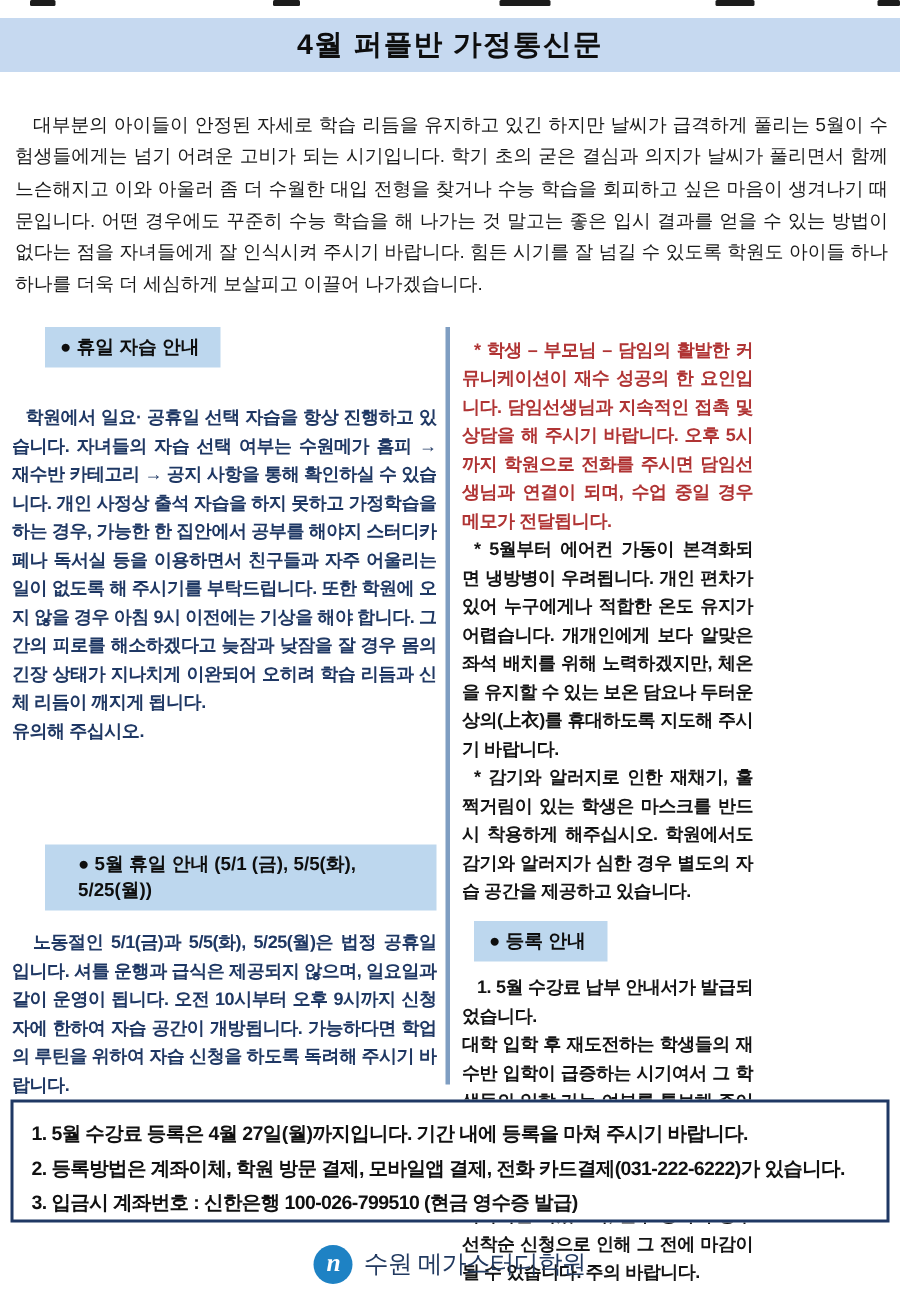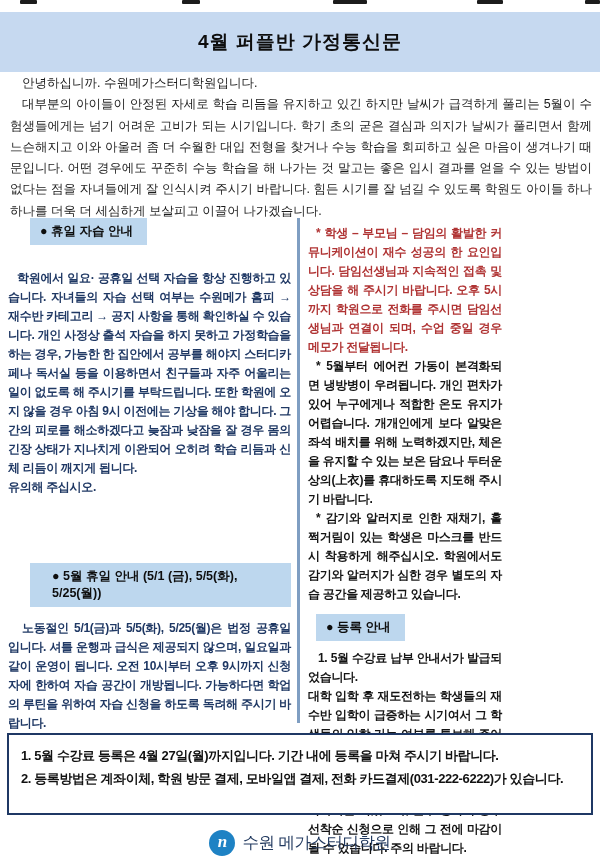--- a/index.html
+++ b/index.html
@@ -10,21 +10,21 @@
     position: relative;
     overflow: hidden;
   }
   .page { position: absolute; inset: 0; background: #ffffff; }
 
   
   .scan-mark { position: absolute; top: 0; height: 4px; background: #1c1c1c; border-radius: 1px; }
 
   
   .banner {
-    position: absolute; top: 12px; left: 0; width: 600px; height: 60px;
+    position: absolute; top: 12px; left: 0; width: 600px; height: 36px;
     background: #c6d9f0;
     display: flex; align-items: center; justify-content: center;
   }
   .banner h1 {
     font-size: 19px; font-weight: bold; color: #0e0e0e; letter-spacing: 1px;
   }
 
   
   .intro {
     position: absolute; top: 73px; left: 10px; width: 582px;
@@ -107,21 +107,20 @@
   <div class="scan-mark" style="left:182px; width:18px;"></div>
   <div class="scan-mark" style="left:333px; width:34px;"></div>
   <div class="scan-mark" style="left:477px; width:26px;"></div>
   <div class="scan-mark" style="left:585px; width:15px;"></div>
 
   <div class="banner">
     <h1>4월 퍼플반 가정통신문</h1>
   </div>
 
   <div class="intro">
-    <p>안녕하십니까. 수원메가스터디학원입니다.</p>
     <p>대부분의 아이들이 안정된 자세로 학습 리듬을 유지하고 있긴 하지만 날씨가 급격하게 풀리는 5월이 수험생들에게는 넘기 어려운 고비가 되는 시기입니다.  학기 초의 굳은 결심과 의지가 날씨가 풀리면서 함께 느슨해지고 이와 아울러 좀 더 수월한 대입 전형을 찾거나 수능 학습을 회피하고 싶은 마음이 생겨나기 때문입니다. 어떤 경우에도 꾸준히 수능 학습을 해 나가는 것 말고는 좋은 입시 결과를 얻을 수 있는 방법이 없다는 점을 자녀들에게 잘 인식시켜 주시기 바랍니다.  힘든 시기를 잘 넘길 수 있도록 학원도 아이들 하나하나를 더욱 더 세심하게 보살피고 이끌어 나가겠습니다.</p>
   </div>
 
   <div class="columns">
 
     <div class="col-left">
       <div class="sec-header">● 휴일 자습 안내</div>
       <p class="col-body navy p1">학원에서 일요· 공휴일 선택 자습을 항상 진행하고 있습니다. 자녀들의 자습 선택 여부는 수원메가 홈피 → 재수반 카테고리 → 공지 사항을 통해 확인하실 수 있습니다.  개인 사정상 출석 자습을 하지 못하고 가정학습을 하는 경우, 가능한 한 집안에서 공부를 해야지 스터디카페나 독서실 등을 이용하면서 친구들과 자주 어울리는 일이 없도록  해 주시기를 부탁드립니다.  또한 학원에 오지 않을 경우 아침 9시 이전에는 기상을 해야 합니다.  그간의 피로를 해소하겠다고 늦잠과 낮잠을 잘 경우 몸의 긴장 상태가 지나치게 이완되어 오히려 학습 리듬과 신체 리듬이 깨지게 됩니다.</p>
       <div class="col-body navy note">유의해 주십시오.</div>
 
@@ -140,20 +139,21 @@
       <div class="col-body black reg1-title">1. 5월 수강료 납부 안내서가 발급되었습니다.</div>
       <p class="col-body black"><span>대학 입학 후 재도전하는 학생들의 재수반 입학이 급증하는 시기여서 그 학생들의 입학 가능 여부를 통보해 주어야 하니 </span><span class="blue-hl">기간(4/27까지)</span><span> 내 등록을 부탁드립니다.</span></p>
       <p class="col-body black reg-item2">2. 특강은 해당 강좌 시작 전까지 등록하시면 되겠으나, 일부 강좌의 경우 선착순 신청으로 인해 그 전에 마감이 될 수 있습니다.  주의 바랍니다.</p>
     </div>
 
   </div>
 
   <div class="notice-box">
     <div class="line">1. 5월 수강료 등록은 4월 27일(월)까지입니다. 기간 내에 등록을 마쳐 주시기 바랍니다.</div>
     <div class="line">2. 등록방법은 계좌이체, 학원 방문 결제, 모바일앱 결제, 전화 카드결제(031-222-6222)가 있습니다.</div>
+    <div class="line">3. 입금시 계좌번호 : 신한은행 100-026-799510 (현금 영수증 발급)</div>
   </div>
 
   <div class="footer">
     <div class="logo-circle">n</div>
     <div class="academy-name">수원 메가스터디학원</div>
   </div>
 
 </div>
 
 </body></html>

